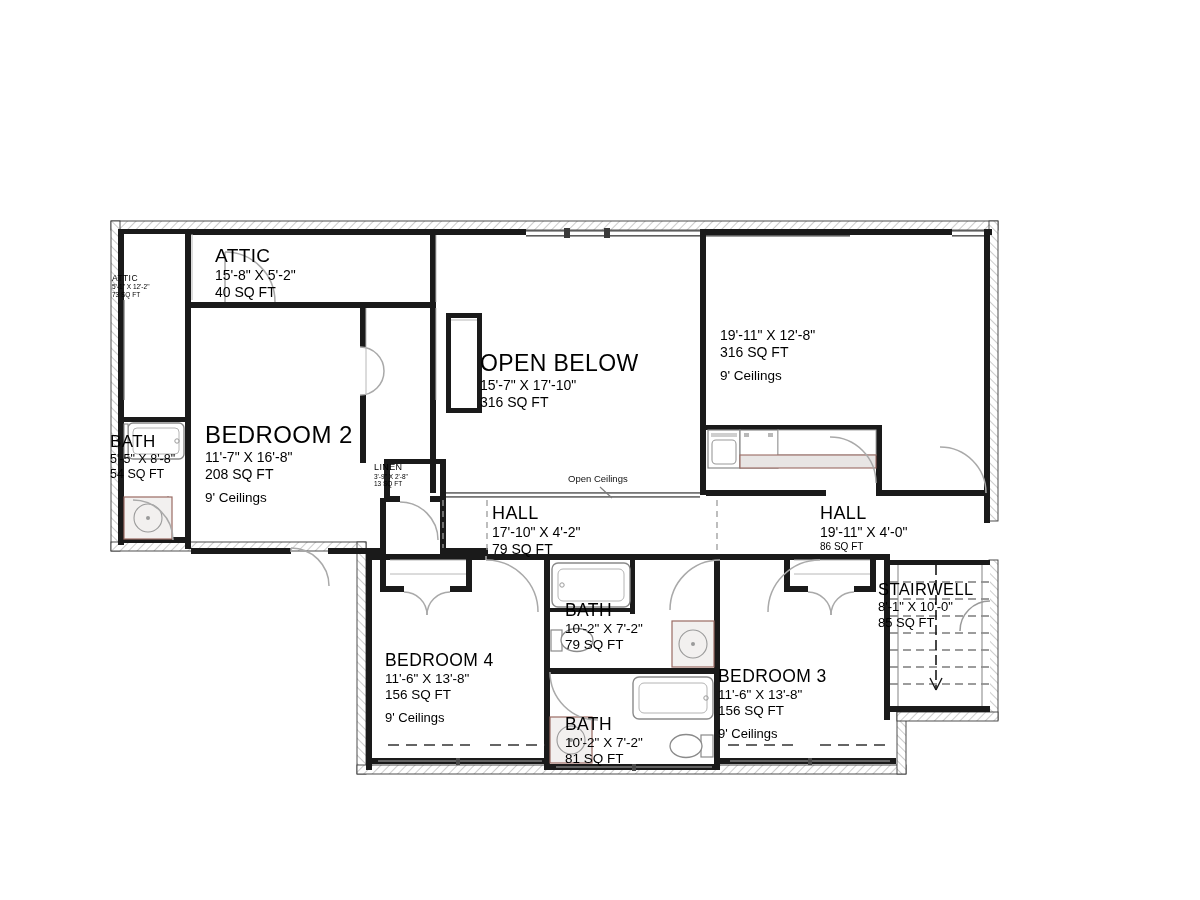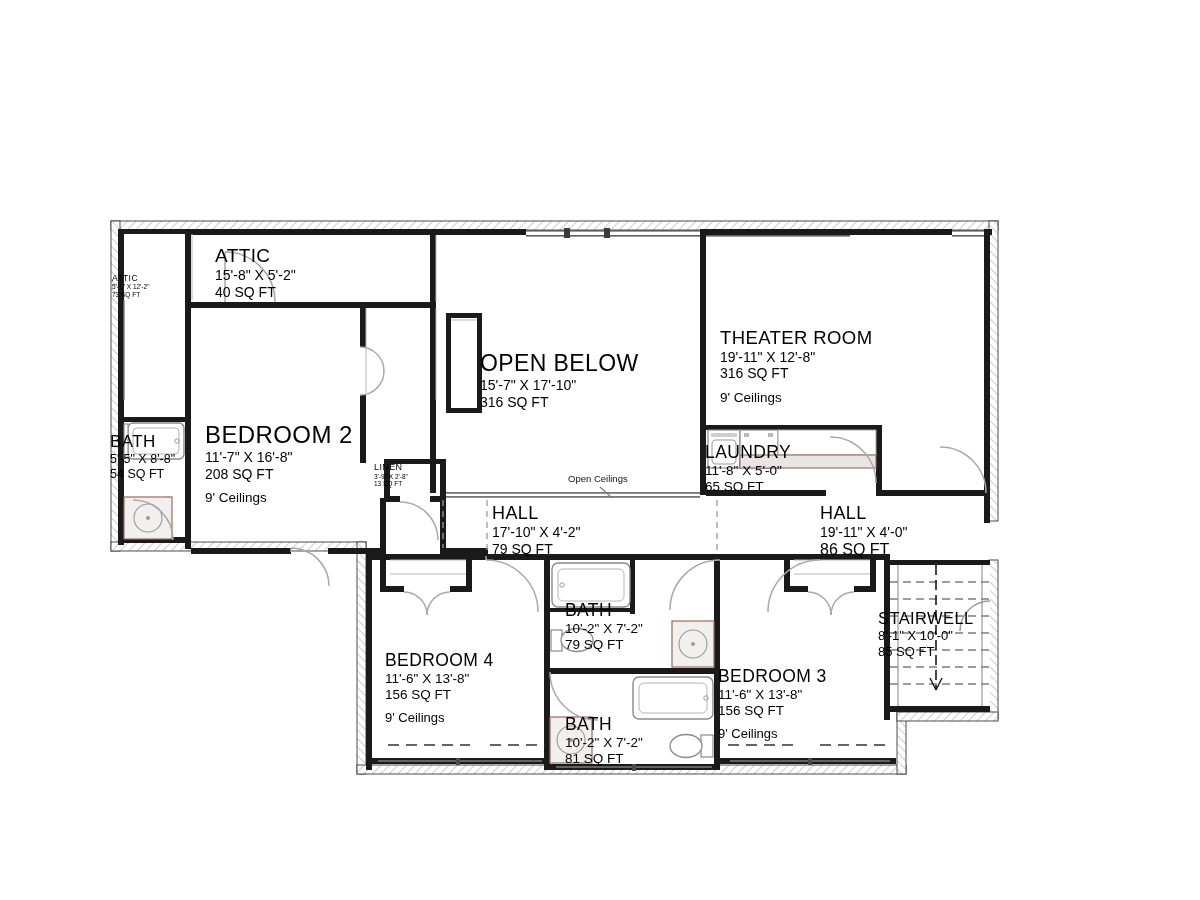--- a/index.html
+++ b/index.html
@@ -360,42 +360,36 @@
   <div class="rdim" style="font-size:6.5px;">13 SQ FT</div>
 </div>
 
 <div class="lbl" style="left:480px;top:350px;width:190px;">
   <div class="rname" style="font-size:23px;">OPEN BELOW</div>
   <div class="rdim" style="font-size:14px;">15'-7" X 17'-10"</div>
   <div class="rdim" style="font-size:14px;">316 SQ FT</div>
 </div>
 
 <div class="lbl" style="left:720px;top:327px;width:250px;">
-  <div class="rname" style="font-size:18.5px;">THEATER ROOM</div>
   <div class="rdim" style="font-size:14px;">19'-11" X 12'-8"</div>
   <div class="rdim" style="font-size:14px;">316 SQ FT</div>
   <div class="rceil" style="font-size:13.5px;">9' Ceilings</div>
 </div>
 
-<div class="lbl" style="left:705px;top:442px;width:150px;">
-  <div class="rname" style="font-size:17.5px;">LAUNDRY</div>
-  <div class="rdim" style="font-size:13.5px;">11'-8" X 5'-0"</div>
-  <div class="rdim" style="font-size:13.5px;">65 SQ FT</div>
-</div>
 
 <div class="lbl" style="left:492px;top:503px;width:170px;">
   <div class="rname" style="font-size:18px;">HALL</div>
   <div class="rdim" style="font-size:14px;">17'-10" X 4'-2"</div>
   <div class="rdim" style="font-size:14px;">79 SQ FT</div>
 </div>
 
 <div class="lbl" style="left:820px;top:503px;width:170px;">
   <div class="rname" style="font-size:18px;">HALL</div>
   <div class="rdim" style="font-size:14px;">19'-11" X 4'-0"</div>
-  <div class="rdim" style="font-size:16px;">86 SQ FT</div>
+  <div class="rdim" style="font-size:10px;">86 SQ FT</div>
 </div>
 
 <div class="lbl" style="left:565px;top:600px;width:150px;">
   <div class="rname" style="font-size:17.5px;">BATH</div>
   <div class="rdim" style="font-size:13.5px;">10'-2" X 7'-2"</div>
   <div class="rdim" style="font-size:13.5px;">79 SQ FT</div>
 </div>
 
 <div class="lbl" style="left:565px;top:714px;width:150px;">
   <div class="rname" style="font-size:17.5px;">BATH</div>
@@ -410,21 +404,21 @@
   <div class="rceil" style="font-size:13px;">9' Ceilings</div>
 </div>
 
 <div class="lbl" style="left:718px;top:647px;width:155px;">
   <div class="rname" style="font-size:17.5px;margin-top:19px;">BEDROOM 3</div>
   <div class="rdim" style="font-size:13.5px;">11'-6" X 13'-8"</div>
   <div class="rdim" style="font-size:13.5px;">156 SQ FT</div>
   <div class="rceil" style="font-size:13px;">9' Ceilings</div>
 </div>
 
-<div class="lbl" style="left:878px;top:609px;width:122px;">
+<div class="lbl" style="left:878px;top:580px;width:122px;">
   <div class="rname" style="font-size:16.5px;">STAIRWELL</div>
   <div class="rdim" style="font-size:13px;">8'-1" X 10'-0"</div>
   <div class="rdim" style="font-size:13px;">85 SQ FT</div>
 </div>
 
 <div class="note" style="left:568px;top:473px;">Open Ceilings</div>
 
 </div>
 
 </body></html>

